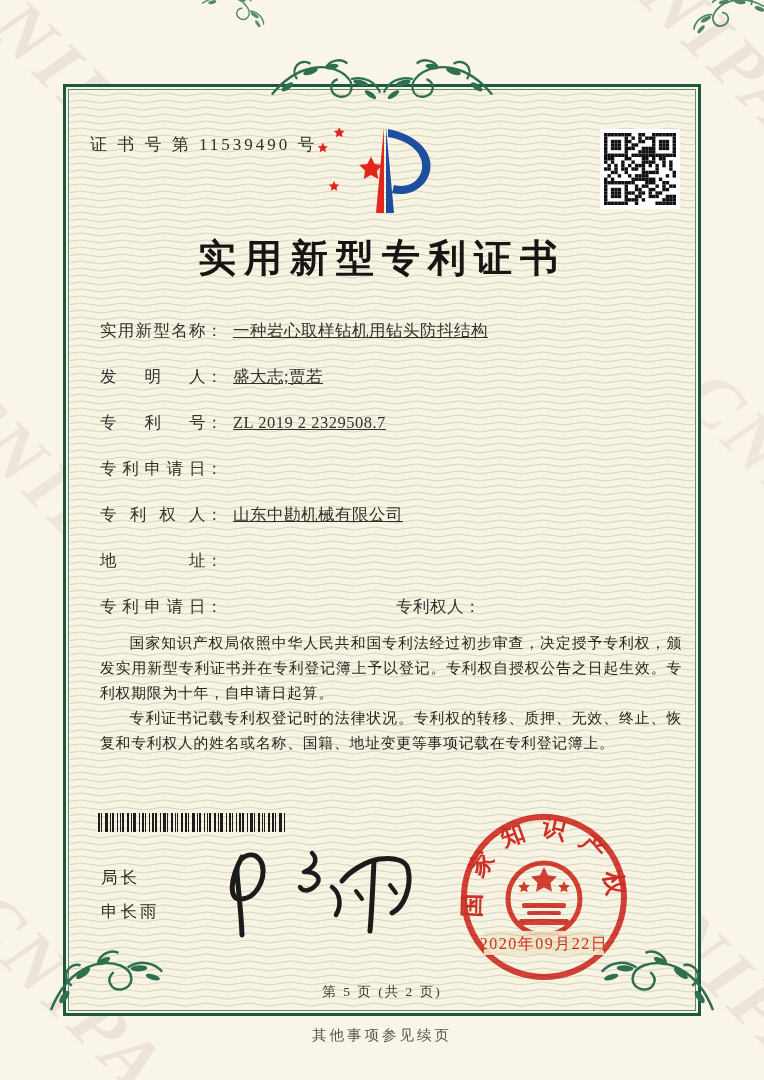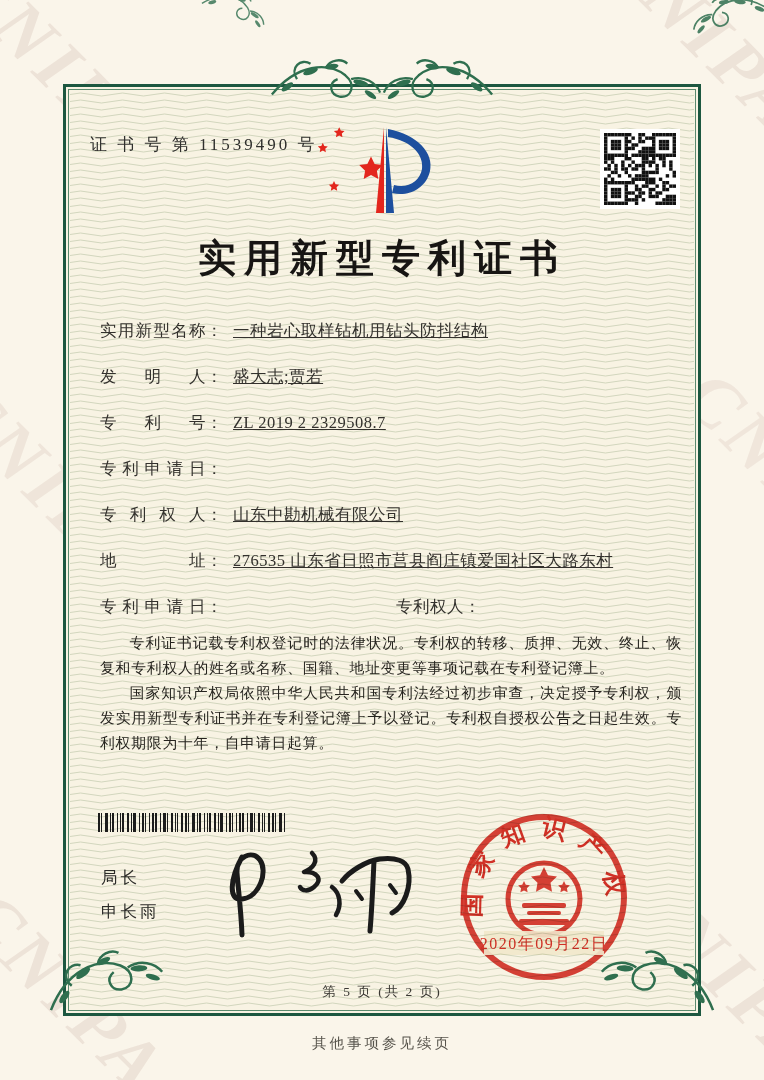--- a/index.html
+++ b/index.html
@@ -61,21 +61,21 @@
     font-size:0;white-space:nowrap;overflow:hidden;
   }
   .barcode span{display:inline-block;height:100%;background:#1c1c1c;vertical-align:top;}
   .sig-role{position:absolute;left:35px;top:780px;font-size:16.5px;letter-spacing:3px;color:#2b2b28;}
   .sig-name{position:absolute;left:35px;top:814px;font-size:16.5px;letter-spacing:3px;color:#2b2b28;}
   .sig-hand{position:absolute;left:138px;top:748px;width:230px;height:110px;}
   .seal{position:absolute;left:390px;top:722px;width:176px;height:176px;mix-blend-mode:multiply;opacity:0.95;}
   .page-info{position:absolute;left:0;bottom:12px;width:100%;text-align:center;font-size:13.5px;letter-spacing:2px;color:#3a3833;}
   .continuation{
     position:absolute;left:0;top:1026px;width:100%;text-align:center;
-    font-size:14.5px;letter-spacing:3px;color:#57544c;z-index:2;margin-top:8px;
+    font-size:14.5px;letter-spacing:3px;color:#57544c;z-index:2;
   }
   
   .orn{position:absolute;z-index:4;pointer-events:none;}
 </style>
 </head>
 <body>
 
 <div class="page">
 
   <span class="wm" style="left:-70px;top:20px;">CNIPA</span>
@@ -424,37 +424,36 @@
           <span class="fcolon">：</span>
       </div>
       <div class="frow">
         <span class="flabel">专利权人</span>
           <span class="fcolon">：</span>
           <span class="fvalue">山东中勘机械有限公司</span>
       </div>
       <div class="frow">
         <span class="flabel">地址</span>
           <span class="fcolon">：</span>
-          <span class="fvalue">276535 山东省日照市莒县阎庄镇爱国社区大路东村</span>
       </div>
       <div class="frow double">
         <span class="fgroup1">
           <span class="flabel">专利申请日</span>
             <span class="fcolon">：</span>
         </span>
         <span class="fgroup2">
           <span class="flabel2">专利权人</span>
             <span class="fcolon">：</span>
         </span>
       </div>
     </div>
 
     <div class="paras">
+      <p>国家知识产权局依照中华人民共和国专利法经过初步审查，决定授予专利权，颁发实用新型专利证书并在专利登记簿上予以登记。专利权自授权公告之日起生效。专利权期限为十年，自申请日起算。</p>
       <p>专利证书记载专利权登记时的法律状况。专利权的转移、质押、无效、终止、恢复和专利权人的姓名或名称、国籍、地址变更等事项记载在专利登记簿上。</p>
-      <p>国家知识产权局依照中华人民共和国专利法经过初步审查，决定授予专利权，颁发实用新型专利证书并在专利登记簿上予以登记。专利权自授权公告之日起生效。专利权期限为十年，自申请日起算。</p>
     </div>
 
     <div class="barcode"><span style="width:2px;margin-right:1px"></span><span style="width:1px;margin-right:3px"></span><span style="width:3px;margin-right:2px"></span><span style="width:1px;margin-right:1px"></span><span style="width:2px;margin-right:3px"></span><span style="width:1px;margin-right:2px"></span><span style="width:1px;margin-right:1px"></span><span style="width:2px;margin-right:3px"></span><span style="width:2px;margin-right:2px"></span><span style="width:1px;margin-right:1px"></span><span style="width:3px;margin-right:3px"></span><span style="width:1px;margin-right:2px"></span><span style="width:2px;margin-right:1px"></span><span style="width:1px;margin-right:3px"></span><span style="width:1px;margin-right:2px"></span><span style="width:2px;margin-right:1px"></span><span style="width:2px;margin-right:3px"></span><span style="width:1px;margin-right:2px"></span><span style="width:3px;margin-right:1px"></span><span style="width:1px;margin-right:3px"></span><span style="width:2px;margin-right:2px"></span><span style="width:1px;margin-right:1px"></span><span style="width:1px;margin-right:3px"></span><span style="width:2px;margin-right:2px"></span><span style="width:2px;margin-right:1px"></span><span style="width:1px;margin-right:3px"></span><span style="width:3px;margin-right:2px"></span><span style="width:1px;margin-right:1px"></span><span style="width:2px;margin-right:3px"></span><span style="width:1px;margin-right:2px"></span><span style="width:1px;margin-right:1px"></span><span style="width:2px;margin-right:3px"></span><span style="width:2px;margin-right:2px"></span><span style="width:1px;margin-right:1px"></span><span style="width:3px;margin-right:3px"></span><span style="width:1px;margin-right:2px"></span><span style="width:2px;margin-right:1px"></span><span style="width:1px;margin-right:3px"></span><span style="width:1px;margin-right:2px"></span><span style="width:2px;margin-right:1px"></span><span style="width:2px;margin-right:3px"></span><span style="width:1px;margin-right:2px"></span><span style="width:3px;margin-right:1px"></span><span style="width:1px;margin-right:3px"></span><span style="width:2px;margin-right:2px"></span><span style="width:1px;margin-right:1px"></span><span style="width:1px;margin-right:3px"></span><span style="width:2px;margin-right:2px"></span><span style="width:2px;margin-right:1px"></span><span style="width:1px;margin-right:3px"></span><span style="width:3px;margin-right:2px"></span><span style="width:1px;margin-right:1px"></span></div>
 
     <div class="sig-role">局长</div>
     <div class="sig-name">申长雨</div>
     <svg class="sig-hand" viewBox="0 0 230 110">
       <g fill="none" stroke="#1b1b1b" stroke-linecap="round" stroke-linejoin="round">
         <path stroke-width="5" d="M38 22 C26 44 24 66 38 64 C56 62 64 36 56 25 C48 14 32 22 33 38 C34 52 37 74 38 100"></path>
         <path stroke-width="4.5" d="M108 18 C116 26 108 34 100 37 C112 36 120 44 110 52 C104 57 98 56 96 52"></path>

